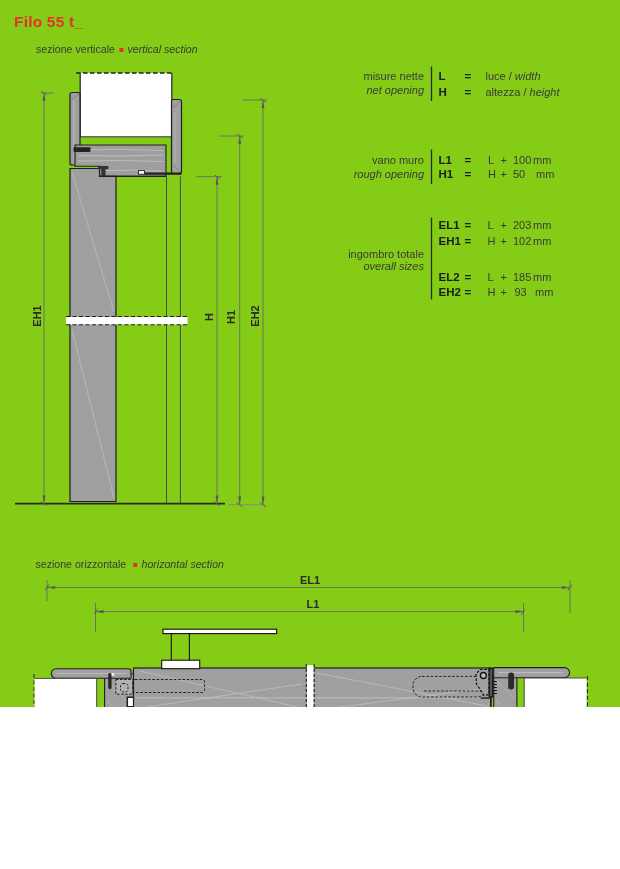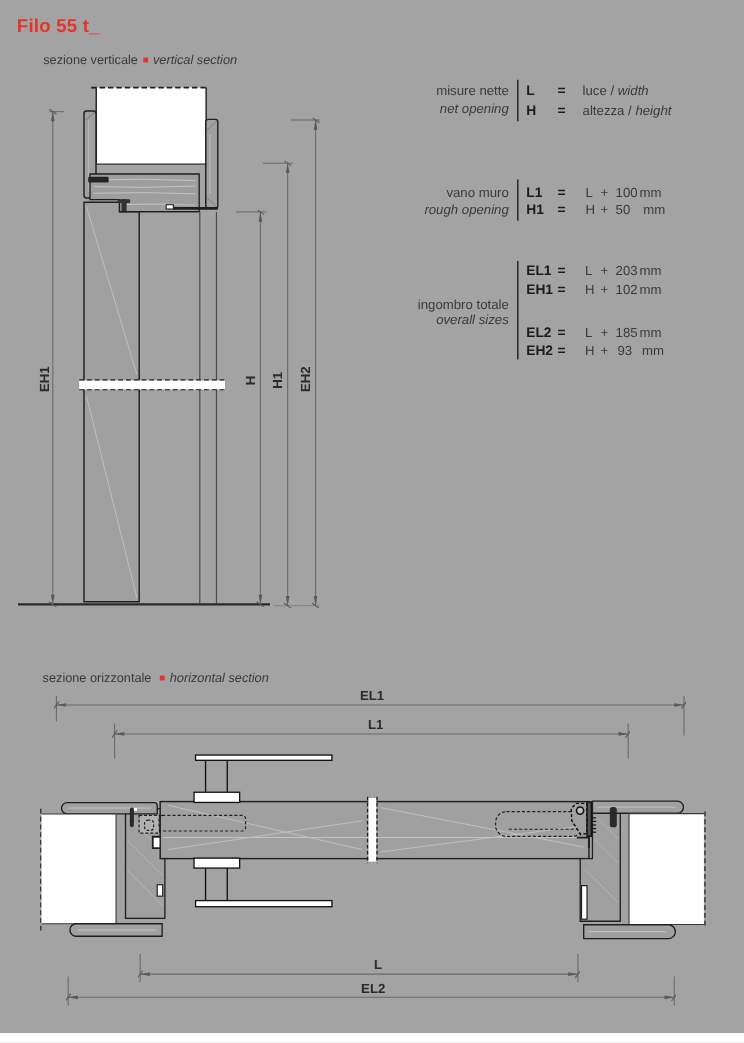--- a/index.html
+++ b/index.html
@@ -1,16 +1,16 @@
 <!DOCTYPE html>
 <html><head>
 <meta charset="utf-8">
 <style>
   html,body{margin:0;padding:0;background:#ffffff;}
-  #page{position:relative;width:620px;height:861px;background:#a3a3a3;overflow:hidden;
+  #page{position:relative;width:620px;height:707px;background:#84cc16;overflow:hidden;
         font-family:"Liberation Sans", sans-serif;}
   svg{position:absolute;left:0;top:0;}
   text{font-family:"Liberation Sans", sans-serif;}
 </style>
 </head>
 <body>
 <div id="page">
 <svg width="620" height="869" viewBox="0 0 620 869">
 <defs>
 <marker id="ar" viewBox="-11 -5 13 10" refX="0" refY="0" markerWidth="13" markerHeight="10" orient="auto-start-reverse">

